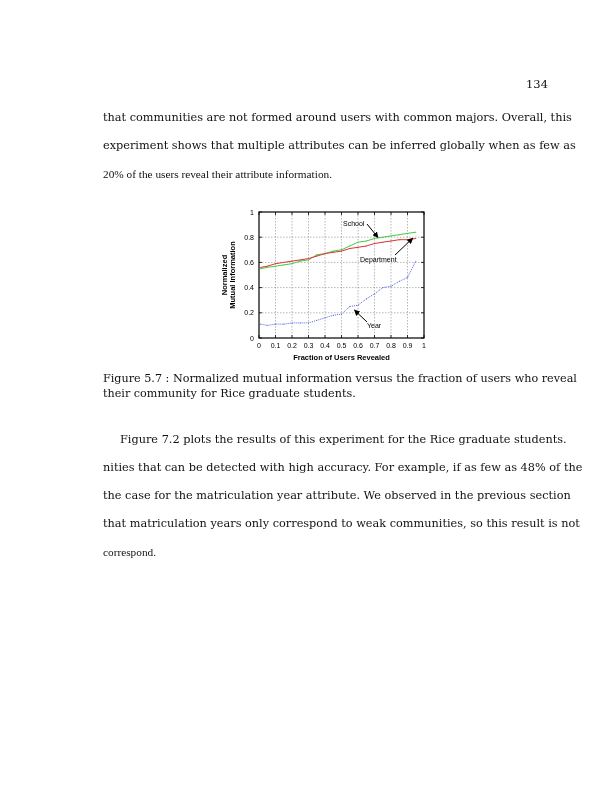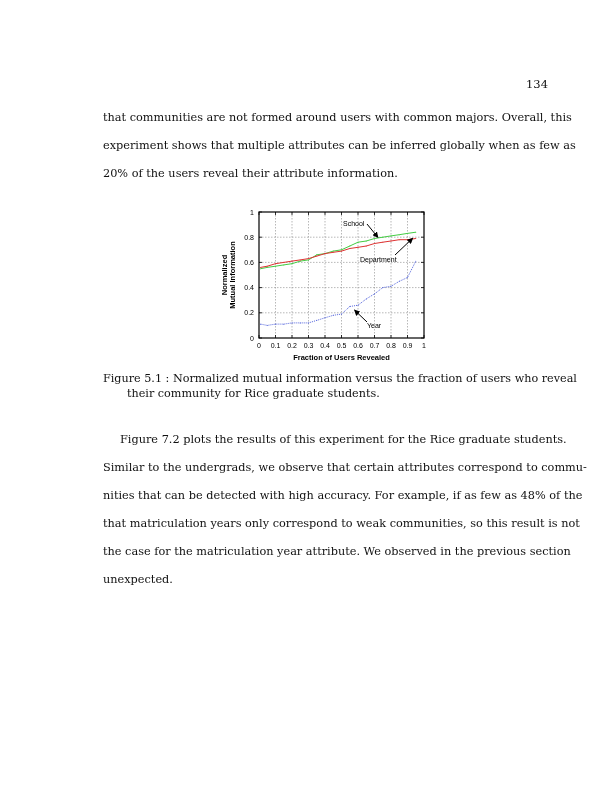--- a/index.html
+++ b/index.html
@@ -2,28 +2,28 @@
 <html><head>
 <meta charset="utf-8">
 <style>
   html, body { margin: 0; padding: 0; background: #ffffff; }
   body { width: 612px; height: 792px; position: relative; overflow: hidden;
          font-family: "DejaVu Serif", "Liberation Serif", serif; color: #111; }
   .page-number { position: absolute; top: 77px; right: 64px; font-size: 11.5px; }
   .para { position: absolute; left: 103px; width: 433px; font-size: 11.3px;
           line-height: 28px; text-align: justify; }
   .para .line { display: block; white-space: nowrap; text-align-last: justify; }
-  .para .line.last { text-align-last: left; }
+  .para .line.last { text-align-last: left; font-family: Liberation Serif, serif; }
   .para .indent { padding-left: 17px; }
   #para1 { top: 104px; }
   #para2 { top: 426px; }
   .caption { position: absolute; left: 103px; top: 371px; width: 433px;
              font-size: 11.2px; line-height: 15px; }
   .caption .line { display: block; white-space: nowrap; text-align-last: justify; }
-  .caption .line.last { text-align-last: left; margin-left: 24px; }
+  .caption .line.last { text-align-last: left; }
   #figure { position: absolute; left: 0; top: 0; }
   svg text { font-family: "Liberation Sans", "DejaVu Sans", sans-serif; }
 </style>
 </head>
 <body>
 
 <div class="page-number">134</div>
 
 <div class="para" id="para1">
   <span class="line">that communities are not formed around users with common majors.  Overall, this</span>
@@ -180,24 +180,23 @@
       <line x1="367" y1="322" x2="354.7" y2="310.28" stroke="#000" stroke-width="1" marker-end="url(#arrowhead)"></line>
     </g>
   <text x="341.5" y="360" font-size="7.5" font-weight="bold" text-anchor="middle">Fraction of Users Revealed</text>
   <g transform="translate(227,275) rotate(-90)">
     <text x="0" y="0" font-size="7.5" font-weight="bold" text-anchor="middle">Normalized</text>
     <text x="0" y="8" font-size="7.5" font-weight="bold" text-anchor="middle">Mutual Information</text>
   </g>
 </svg>
 
 <div class="caption">
-  <span class="line">Figure 5.1 :  Normalized mutual information versus the fraction of users who reveal</span>
+  <span class="line">Figure 5.7 :  Normalized mutual information versus the fraction of users who reveal</span>
   <span class="line last">their community for Rice graduate students.</span>
 </div>
 
 <div class="para" id="para2">
   <span class="line indent">Figure 7.2 plots the results of this experiment for the Rice graduate students.</span>
-  <span class="line">Similar to the undergrads, we observe that certain attributes correspond to commu-</span>
   <span class="line">nities that can be detected with high accuracy.  For example, if as few as 48% of the</span>
+  <span class="line">the case for the matriculation year attribute.  We observed in the previous section</span>
   <span class="line">that matriculation years only correspond to weak communities, so this result is not</span>
-  <span class="line">the case for the matriculation year attribute.  We observed in the previous section</span>
-  <span class="line last">unexpected.</span>
+  <span class="line last">correspond.</span>
 </div>
 
 </body></html>

